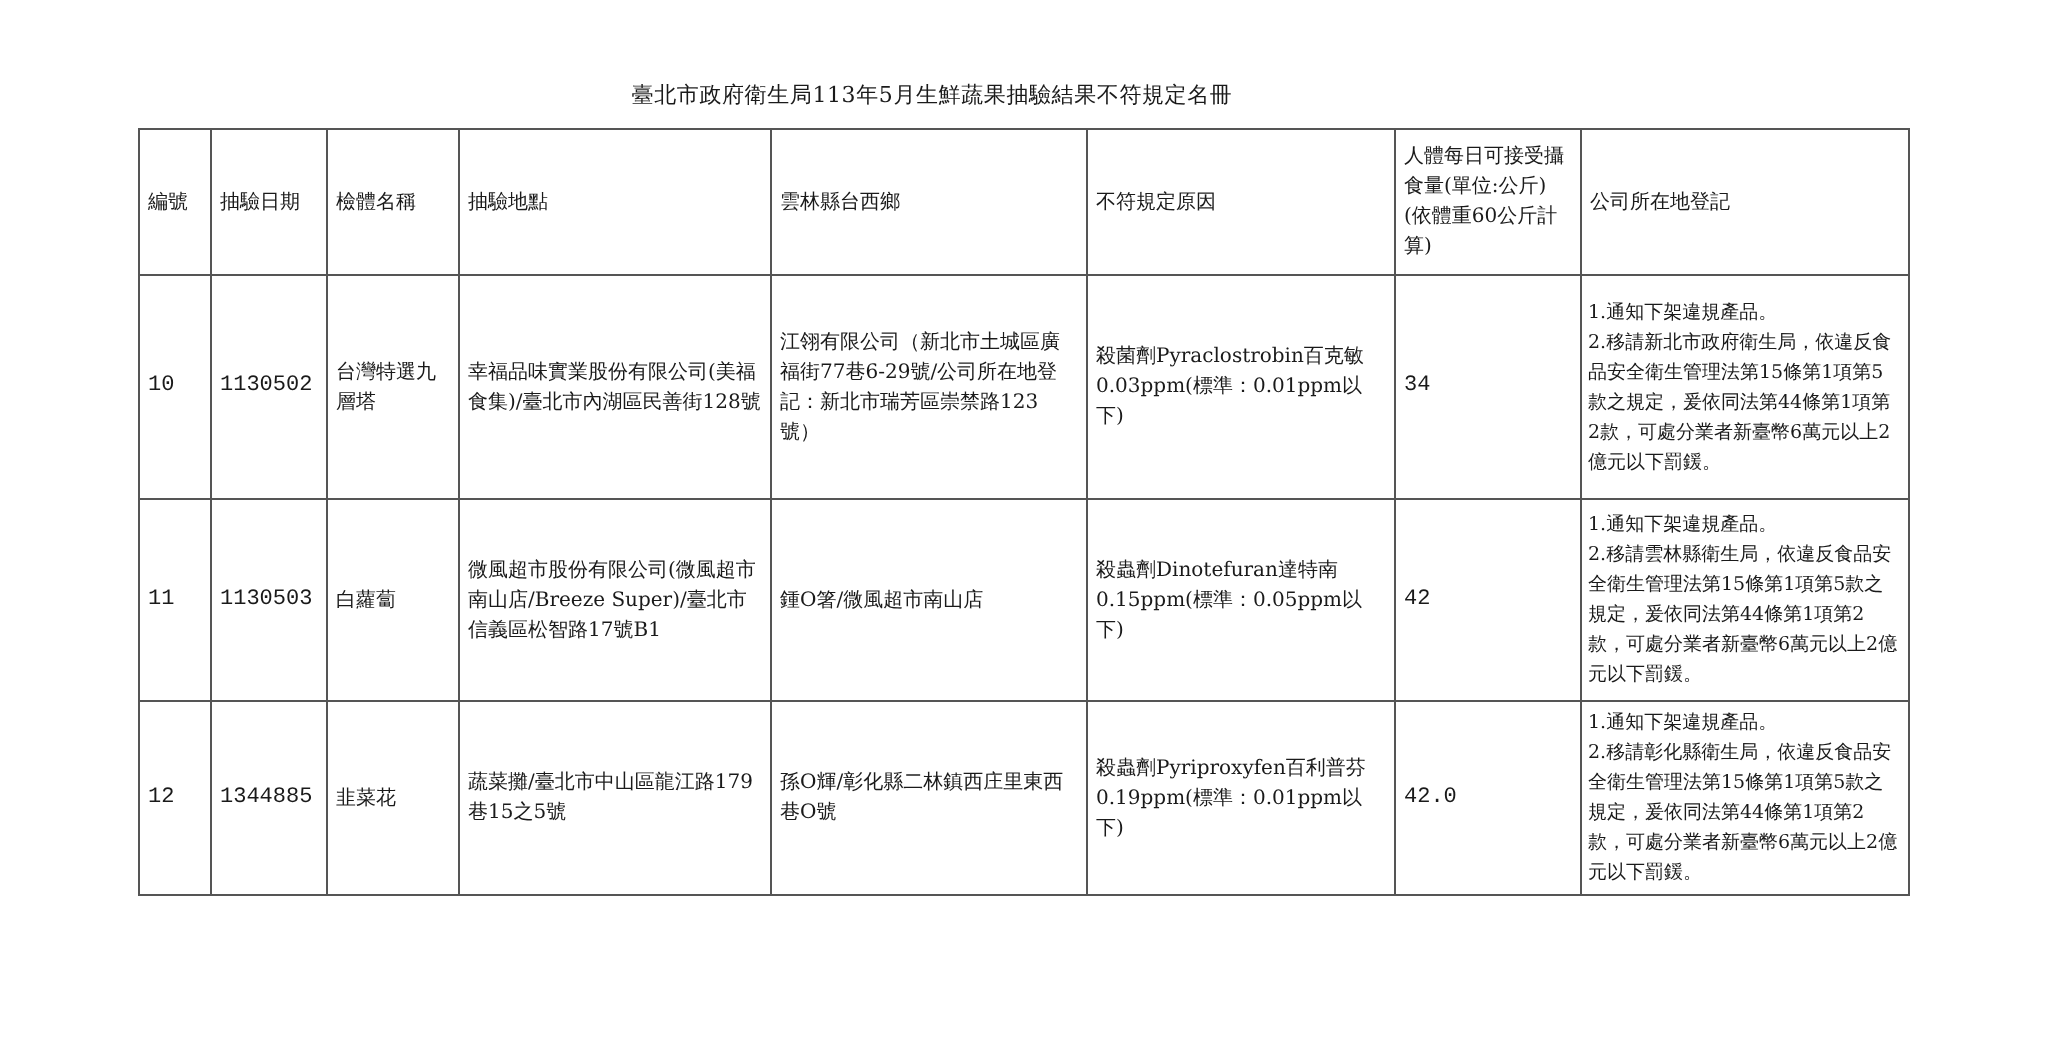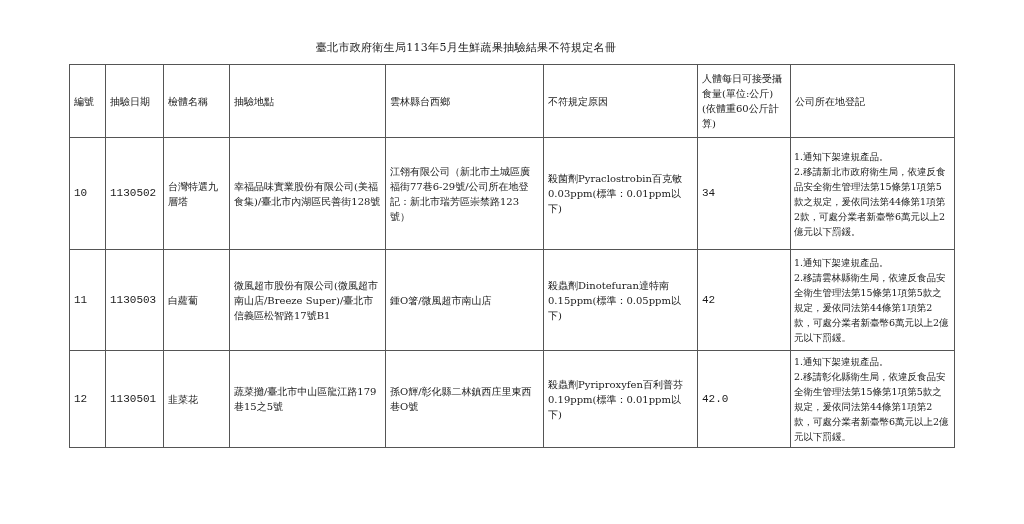--- a/index.html
+++ b/index.html
@@ -112,21 +112,21 @@
       <td>鍾O箸/微風超市南山店</td>
       <td>殺蟲劑Dinotefuran達特南0.15ppm(標準：0.05ppm以下)</td>
       <td class="num">42</td>
       <td class="action">
         <span class="action-line">1.通知下架違規產品。</span>
         <span class="action-line">2.移請雲林縣衛生局，依違反食品安全衛生管理法第15條第1項第5款之規定，爰依同法第44條第1項第2款，可處分業者新臺幣6萬元以上2億元以下罰鍰。</span>
       </td>
     </tr>
     <tr class="r12">
       <td class="num">12</td>
-      <td class="num">1130501</td>
+      <td class="num">1344885</td>
       <td>韭菜花</td>
       <td>蔬菜攤/臺北市中山區龍江路179巷15之5號</td>
       <td>孫O輝/彰化縣二林鎮西庄里東西巷O號</td>
       <td>殺蟲劑Pyriproxyfen百利普芬0.19ppm(標準：0.01ppm以下)</td>
       <td class="num">42.0</td>
       <td class="action">
         <span class="action-line">1.通知下架違規產品。</span>
         <span class="action-line">2.移請彰化縣衛生局，依違反食品安全衛生管理法第15條第1項第5款之規定，爰依同法第44條第1項第2款，可處分業者新臺幣6萬元以上2億元以下罰鍰。</span>
       </td>
     </tr>

